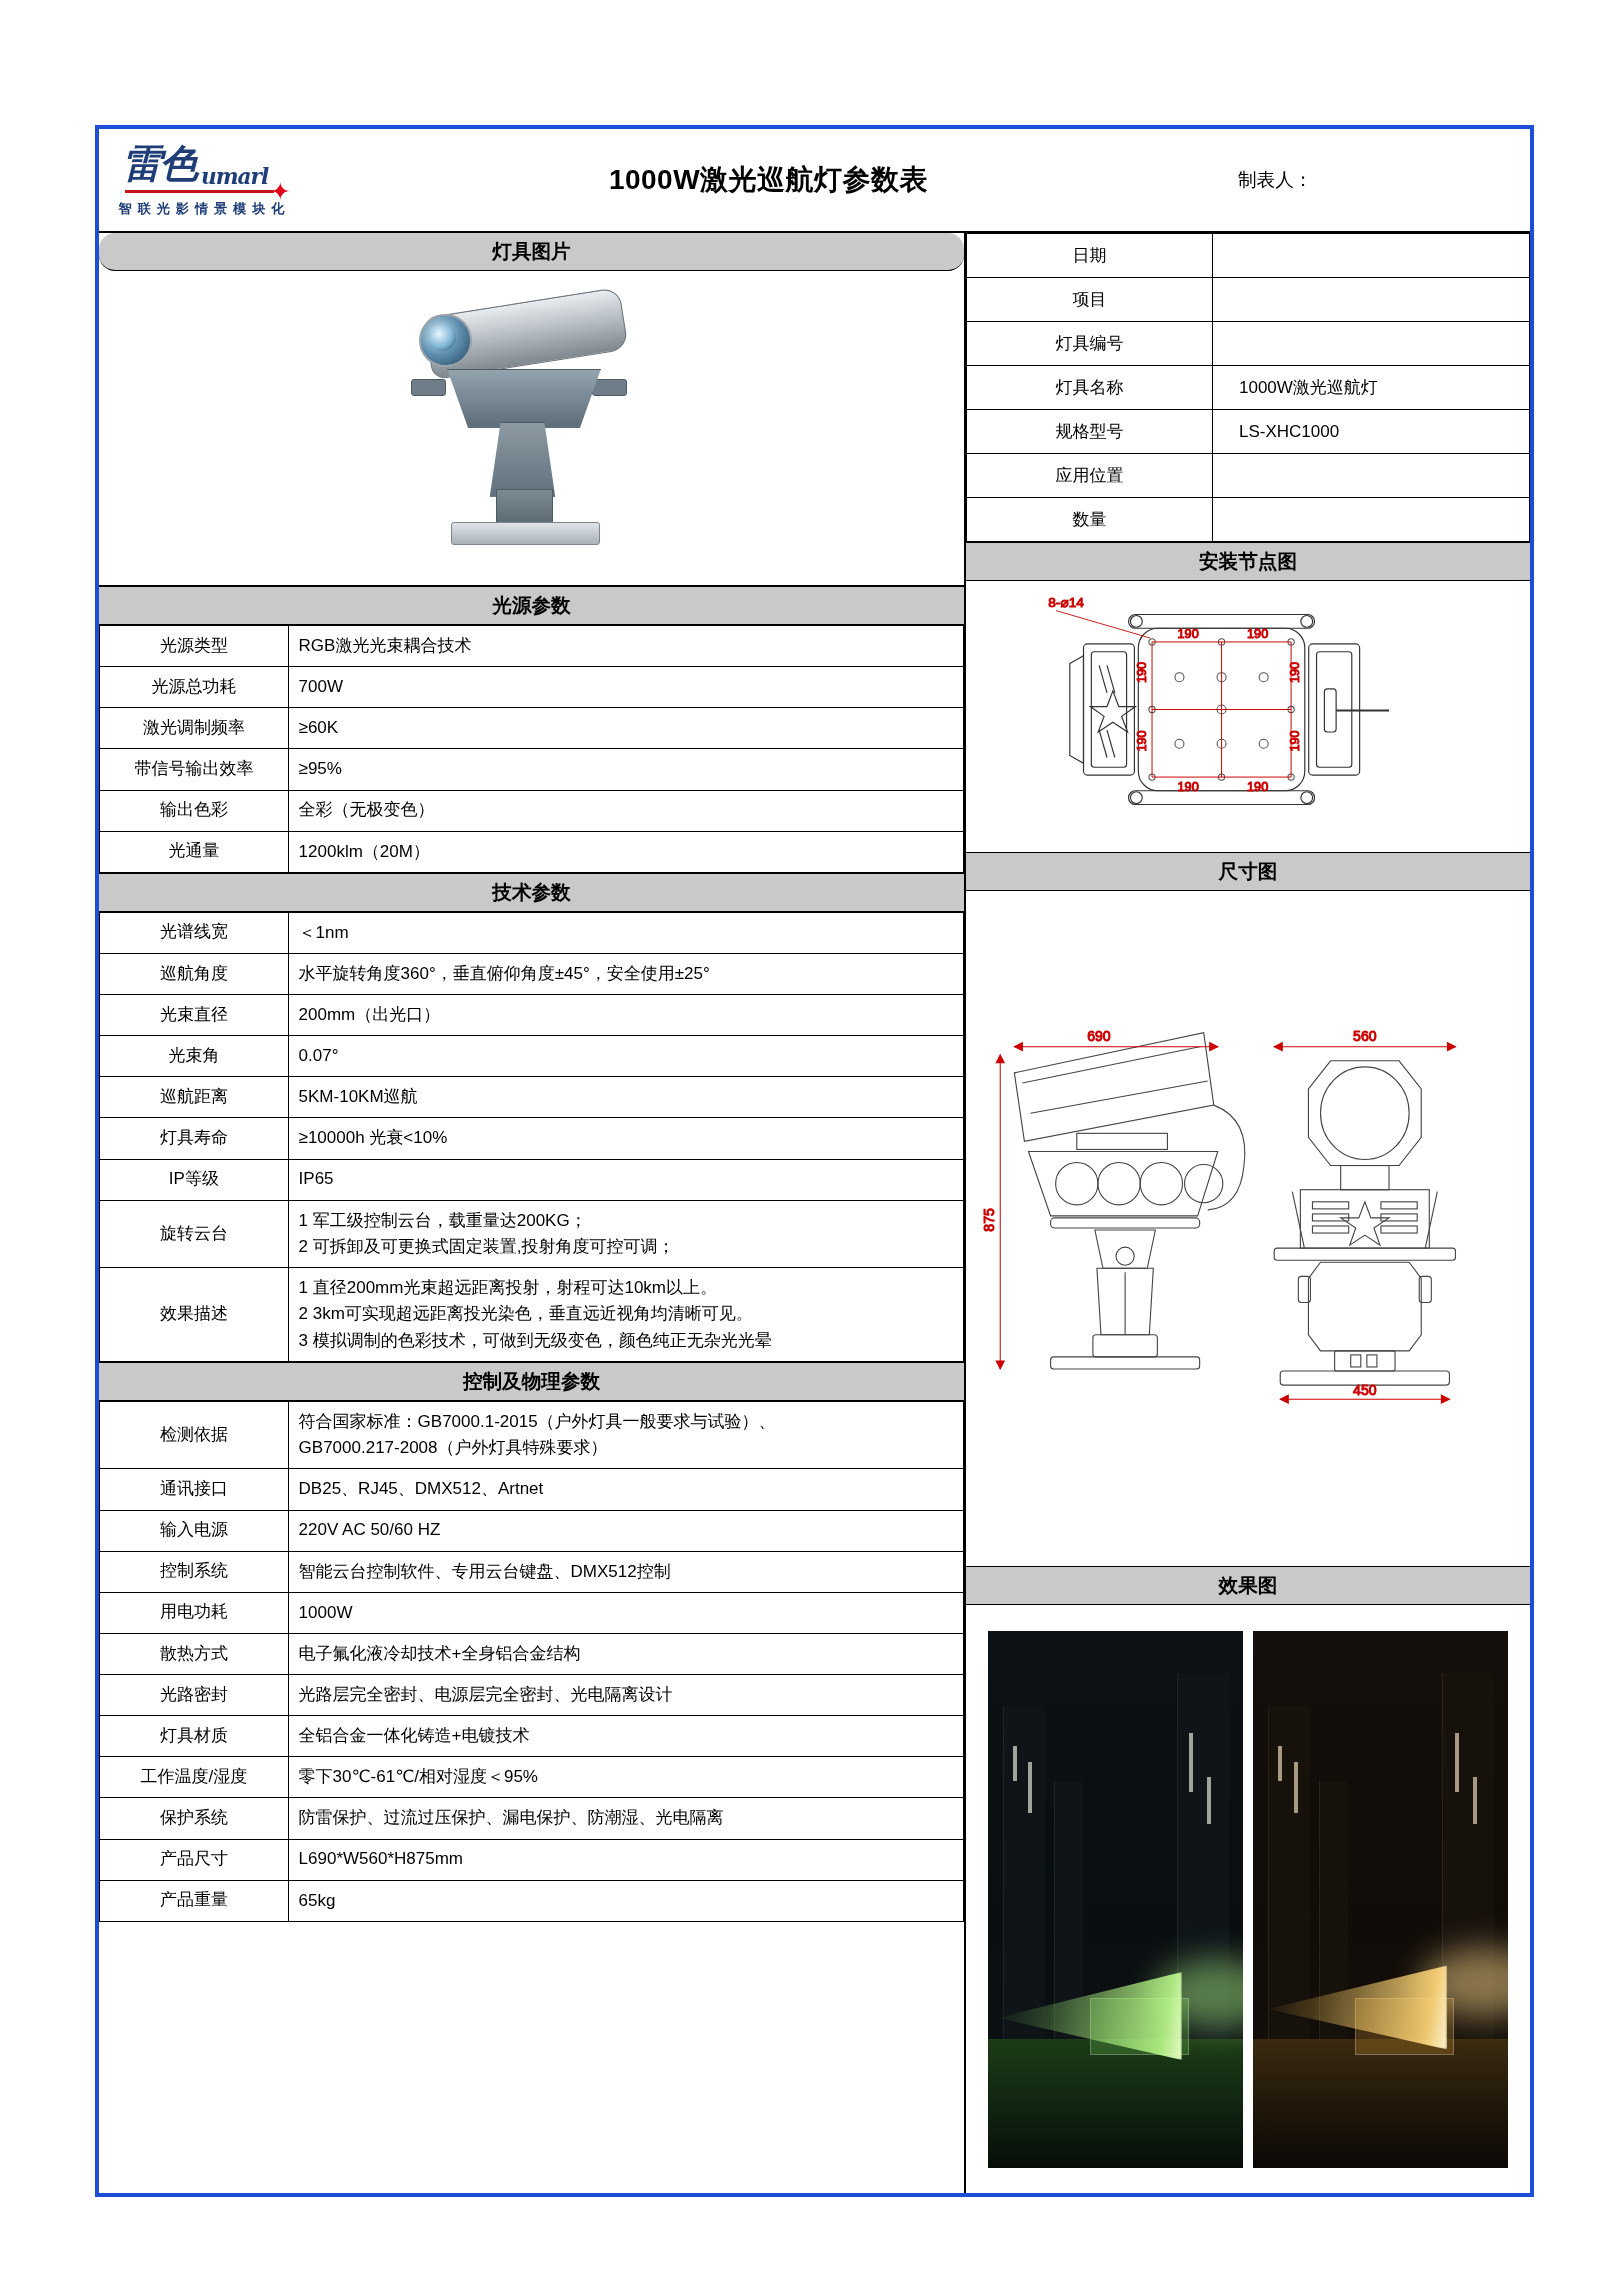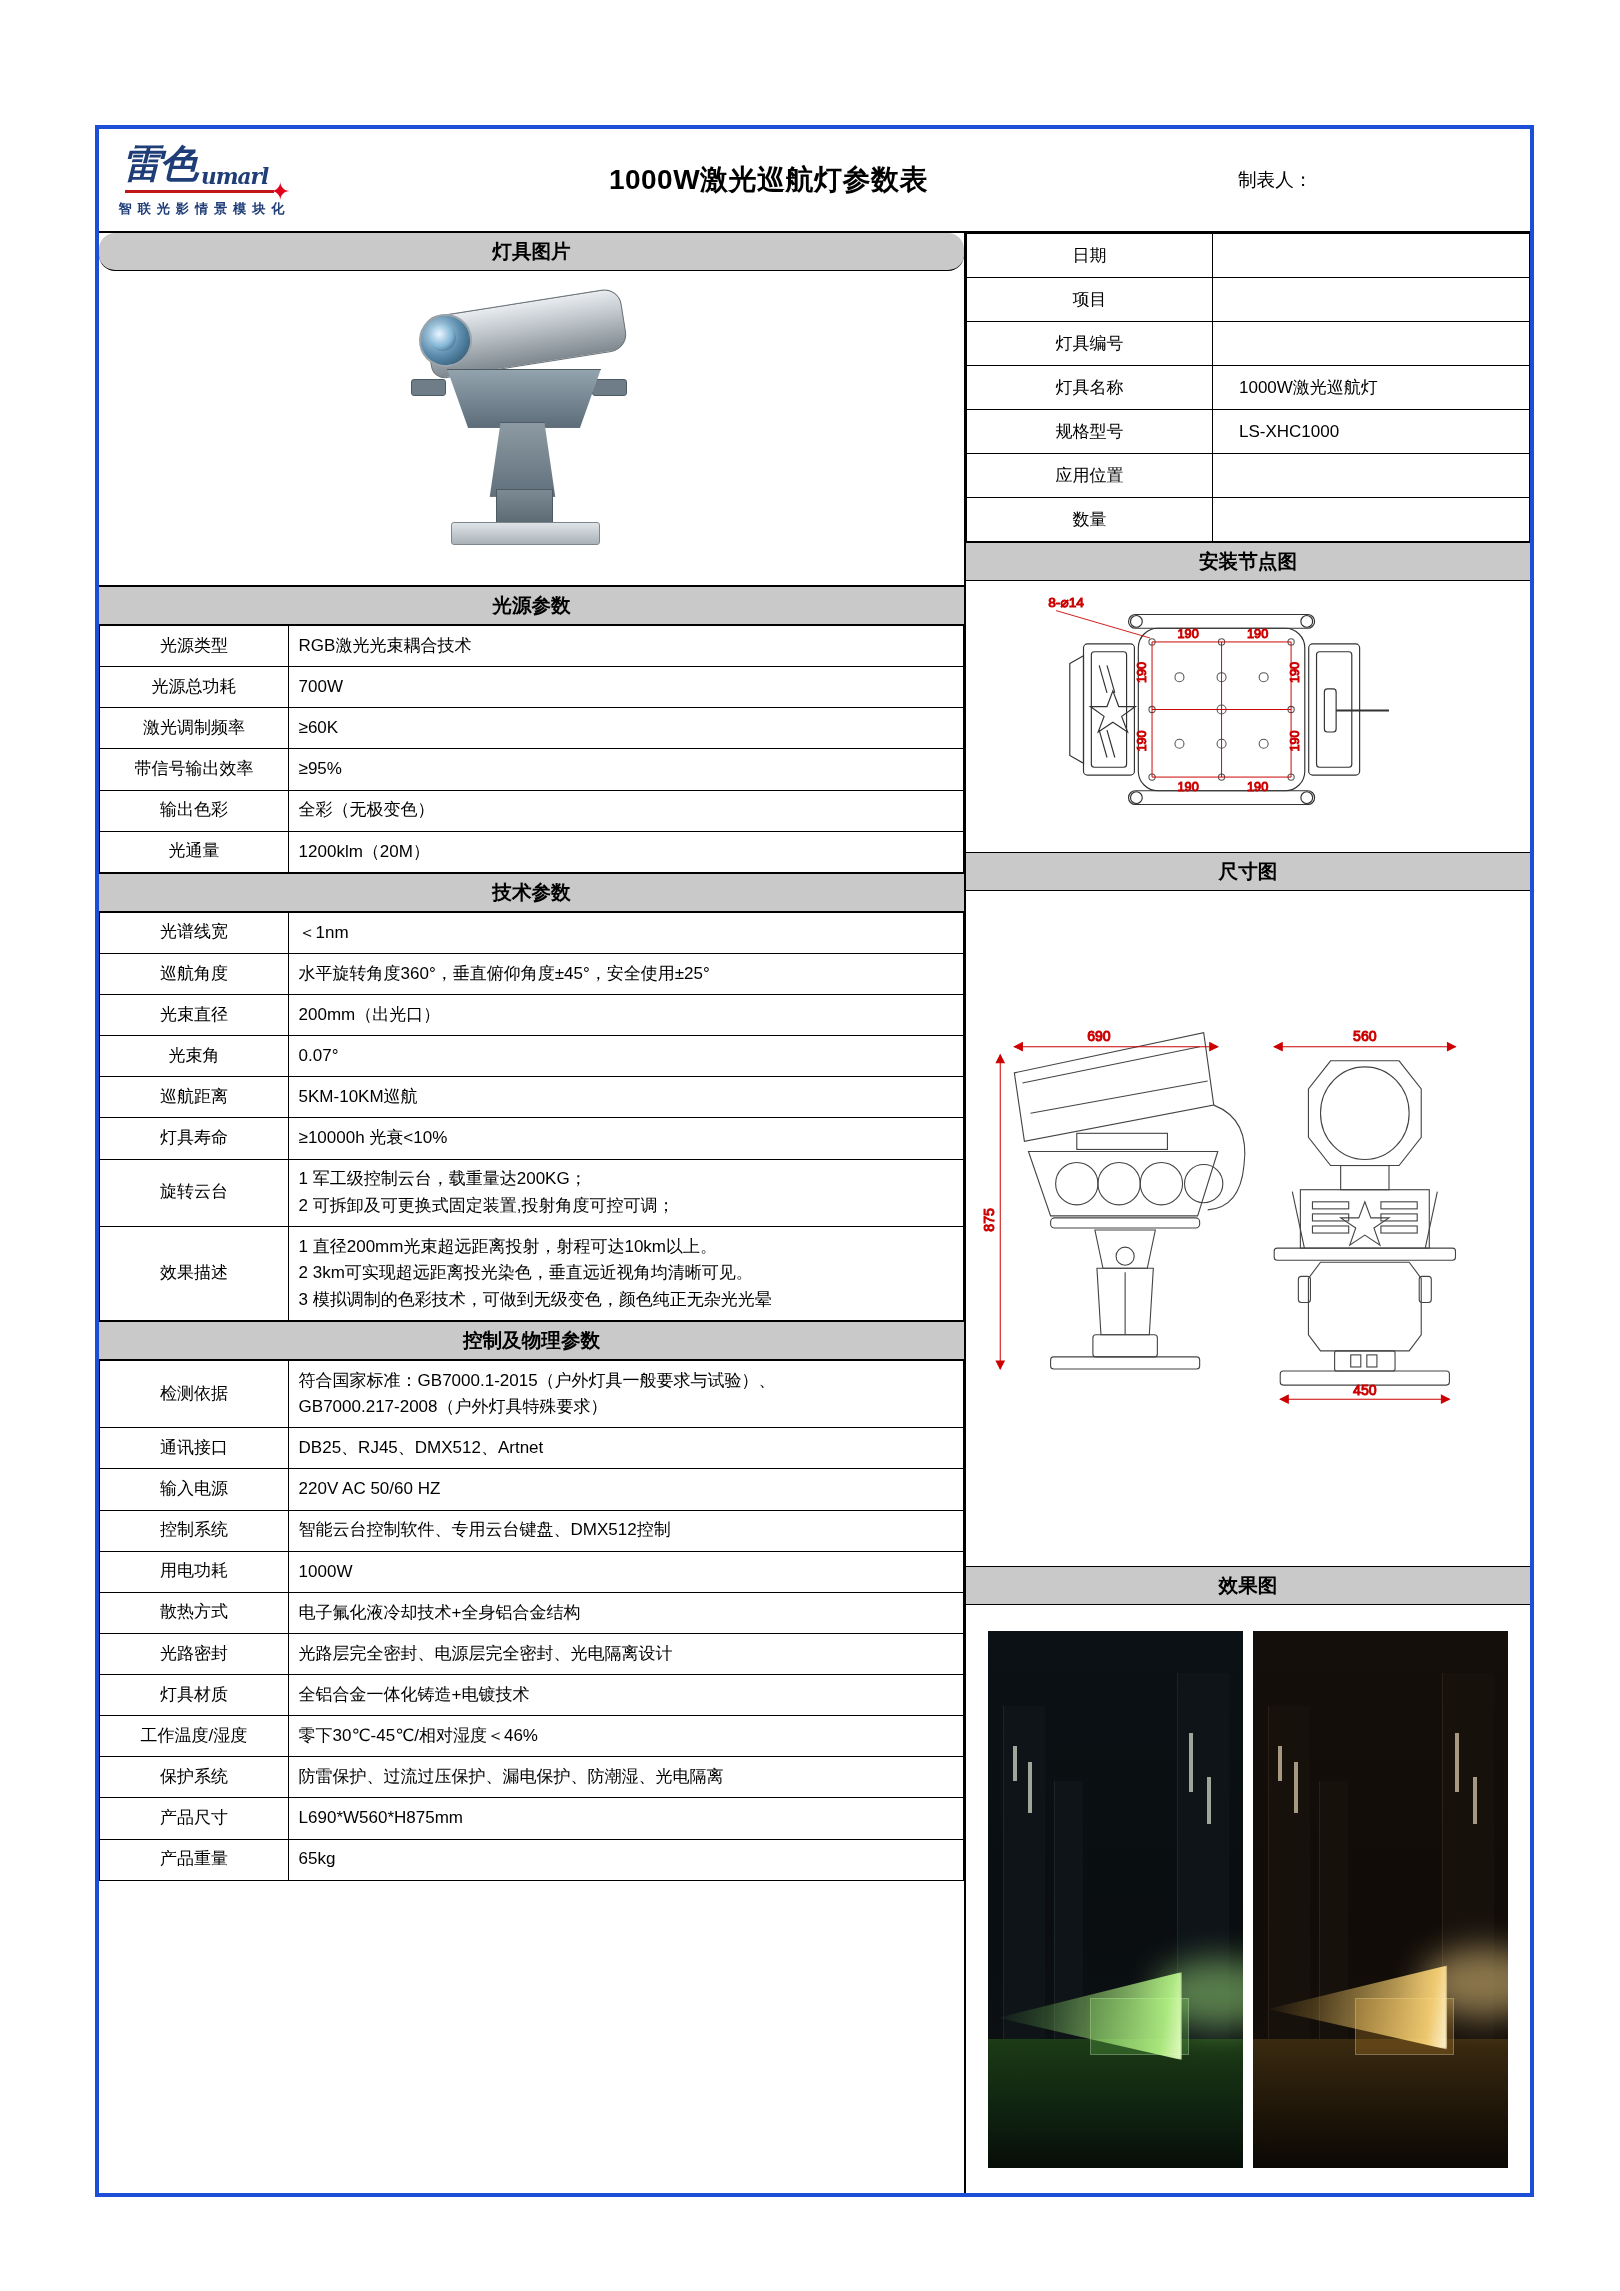--- a/index.html
+++ b/index.html
@@ -270,20 +270,26 @@
                   <span class="ln">5KM-10KM巡航</span>
                 </td>
               </tr>
             <tr>
                 <td class="lbl">灯具寿命</td>
                 <td class="val">
                   <span class="ln">≥10000h 光衰&lt;10%</span>
                 </td>
               </tr>
             <tr>
+                <td class="lbl">IP等级</td>
+                <td class="val">
+                  <span class="ln">IP65</span>
+                </td>
+              </tr>
+            <tr>
                 <td class="lbl">旋转云台</td>
                 <td class="val">
               <span class="ln">1 军工级控制云台，载重量达200KG；</span>
               <span class="ln">2 可拆卸及可更换式固定装置,投射角度可控可调；</span>
             </td>
               </tr>
             <tr>
                 <td class="lbl">效果描述</td>
                 <td class="val">
               <span class="ln">1 直径200mm光束超远距离投射，射程可达10km以上。</span>
@@ -342,21 +348,21 @@
               </tr>
             <tr>
                 <td class="lbl">灯具材质</td>
                 <td class="val">
                   <span class="ln">全铝合金一体化铸造+电镀技术</span>
                 </td>
               </tr>
             <tr>
                 <td class="lbl">工作温度/湿度</td>
                 <td class="val">
-                  <span class="ln">零下30℃-45℃/相对湿度＜46%</span>
+                  <span class="ln">零下30℃-61℃/相对湿度＜95%</span>
                 </td>
               </tr>
             <tr>
                 <td class="lbl">保护系统</td>
                 <td class="val">
                   <span class="ln">防雷保护、过流过压保护、漏电保护、防潮湿、光电隔离</span>
                 </td>
               </tr>
             <tr>
                 <td class="lbl">产品尺寸</td>

